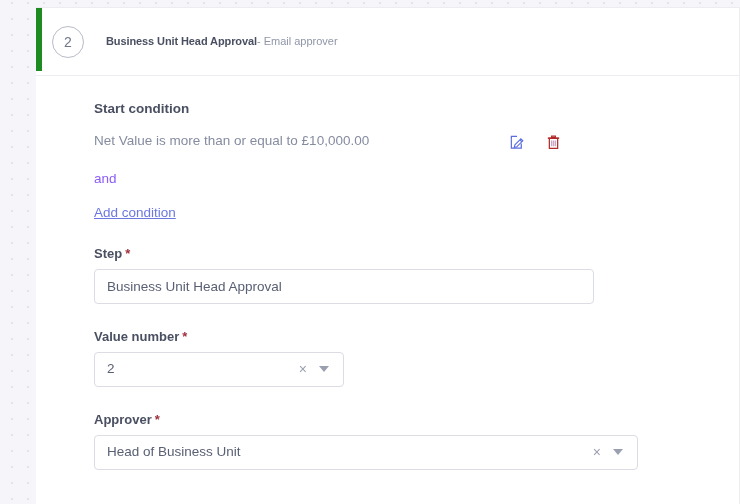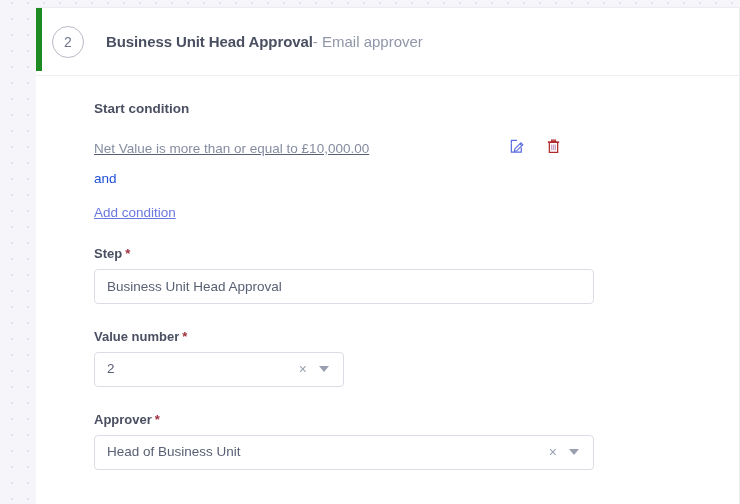--- a/index.html
+++ b/index.html
@@ -65,21 +65,21 @@
     border-radius: 50%;
     display: flex;
     align-items: center;
     justify-content: center;
     font-size: 14px;
     color: #70768a;
     background: #fff;
   }
   .header-text {
     margin-left: 22px;
-    font-size: 15px;
+    font-size: 11px;
     white-space: nowrap;
     line-height: 1;
   }
   .header-title {
     font-weight: bold;
     color: #4a5062;
     letter-spacing: -0.1px;
   }
   .header-sub {
     color: #9096a8;
@@ -97,25 +97,24 @@
     font-weight: bold;
     color: #4a5062;
     margin: 0 0 18px 0;
     line-height: 1;
   }
 
   
   .condition-row {
     position: relative;
     display: flex;
-    align-items: flex-end;
+    align-items: flex-start;
     width: 560px;
     height: 22px;
     margin-bottom: 12px;
-    text-decoration: underline;
   }
   .condition-text {
     font-size: 13.5px;
     color: #868ca0;
     line-height: 1;
   }
   .condition-actions {
     position: absolute;
     right: 92px;
     display: flex;
@@ -128,21 +127,21 @@
     align-items: center;
     justify-content: center;
     cursor: pointer;
     background: none;
     border: none;
     padding: 0;
   }
 
   .conjunction {
     font-size: 13.5px;
-    color: #1d4ed8;
+    color: #8b5cf6;
     margin: 0 0 12px 0;
     height: 22px;
     line-height: 22px;
   }
 
   .link-btn {
     display: inline-block;
     font-size: 13.5px;
     color: #6b78e0;
     cursor: pointer;
@@ -187,21 +186,21 @@
     position: relative;
     height: 35px;
     border: 1px solid #dcdce4;
     border-radius: 4px;
     background: #fff;
     display: flex;
     align-items: center;
     padding: 0 12px;
   }
   .select-wrap.narrow { width: 250px; }
-  .select-wrap.wide   { width: 500px; }
+  .select-wrap.wide   { width: 544px; }
   .select-value {
     flex: 1;
     font-size: 13.5px;
     color: #5a6074;
     line-height: 1;
     overflow: hidden;
     white-space: nowrap;
   }
   .select-clear {
     color: #9aa0b0;

